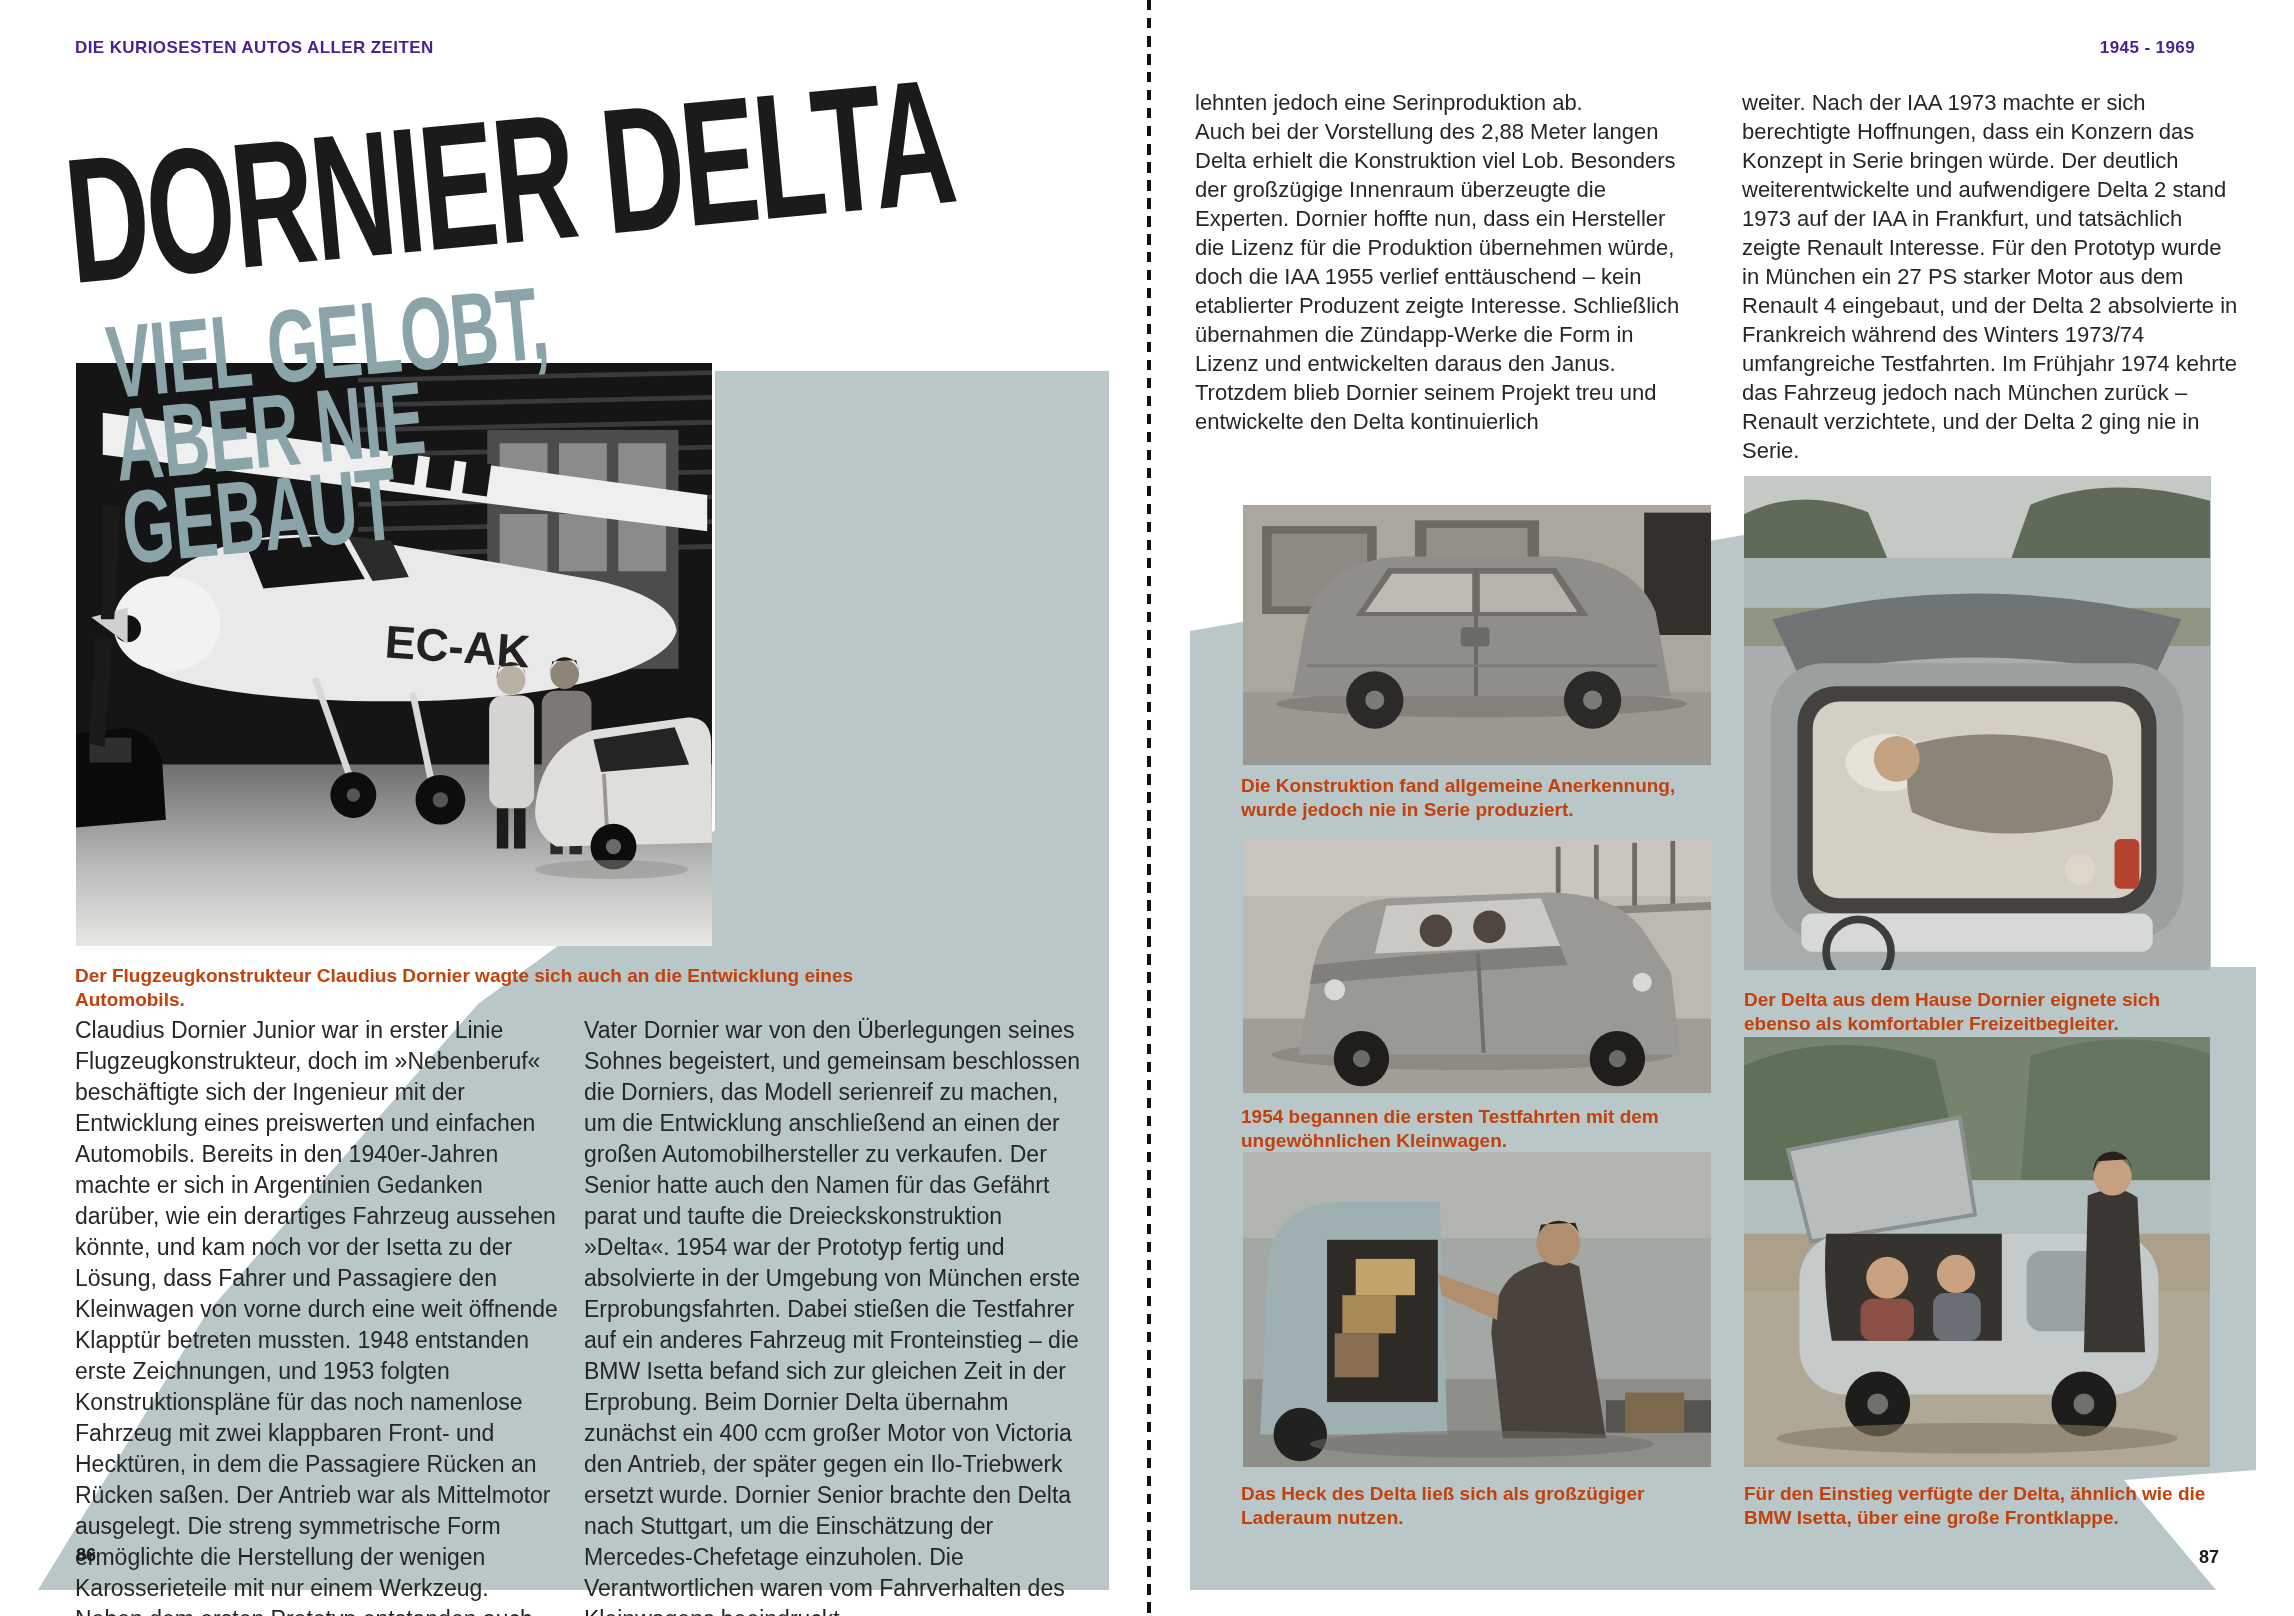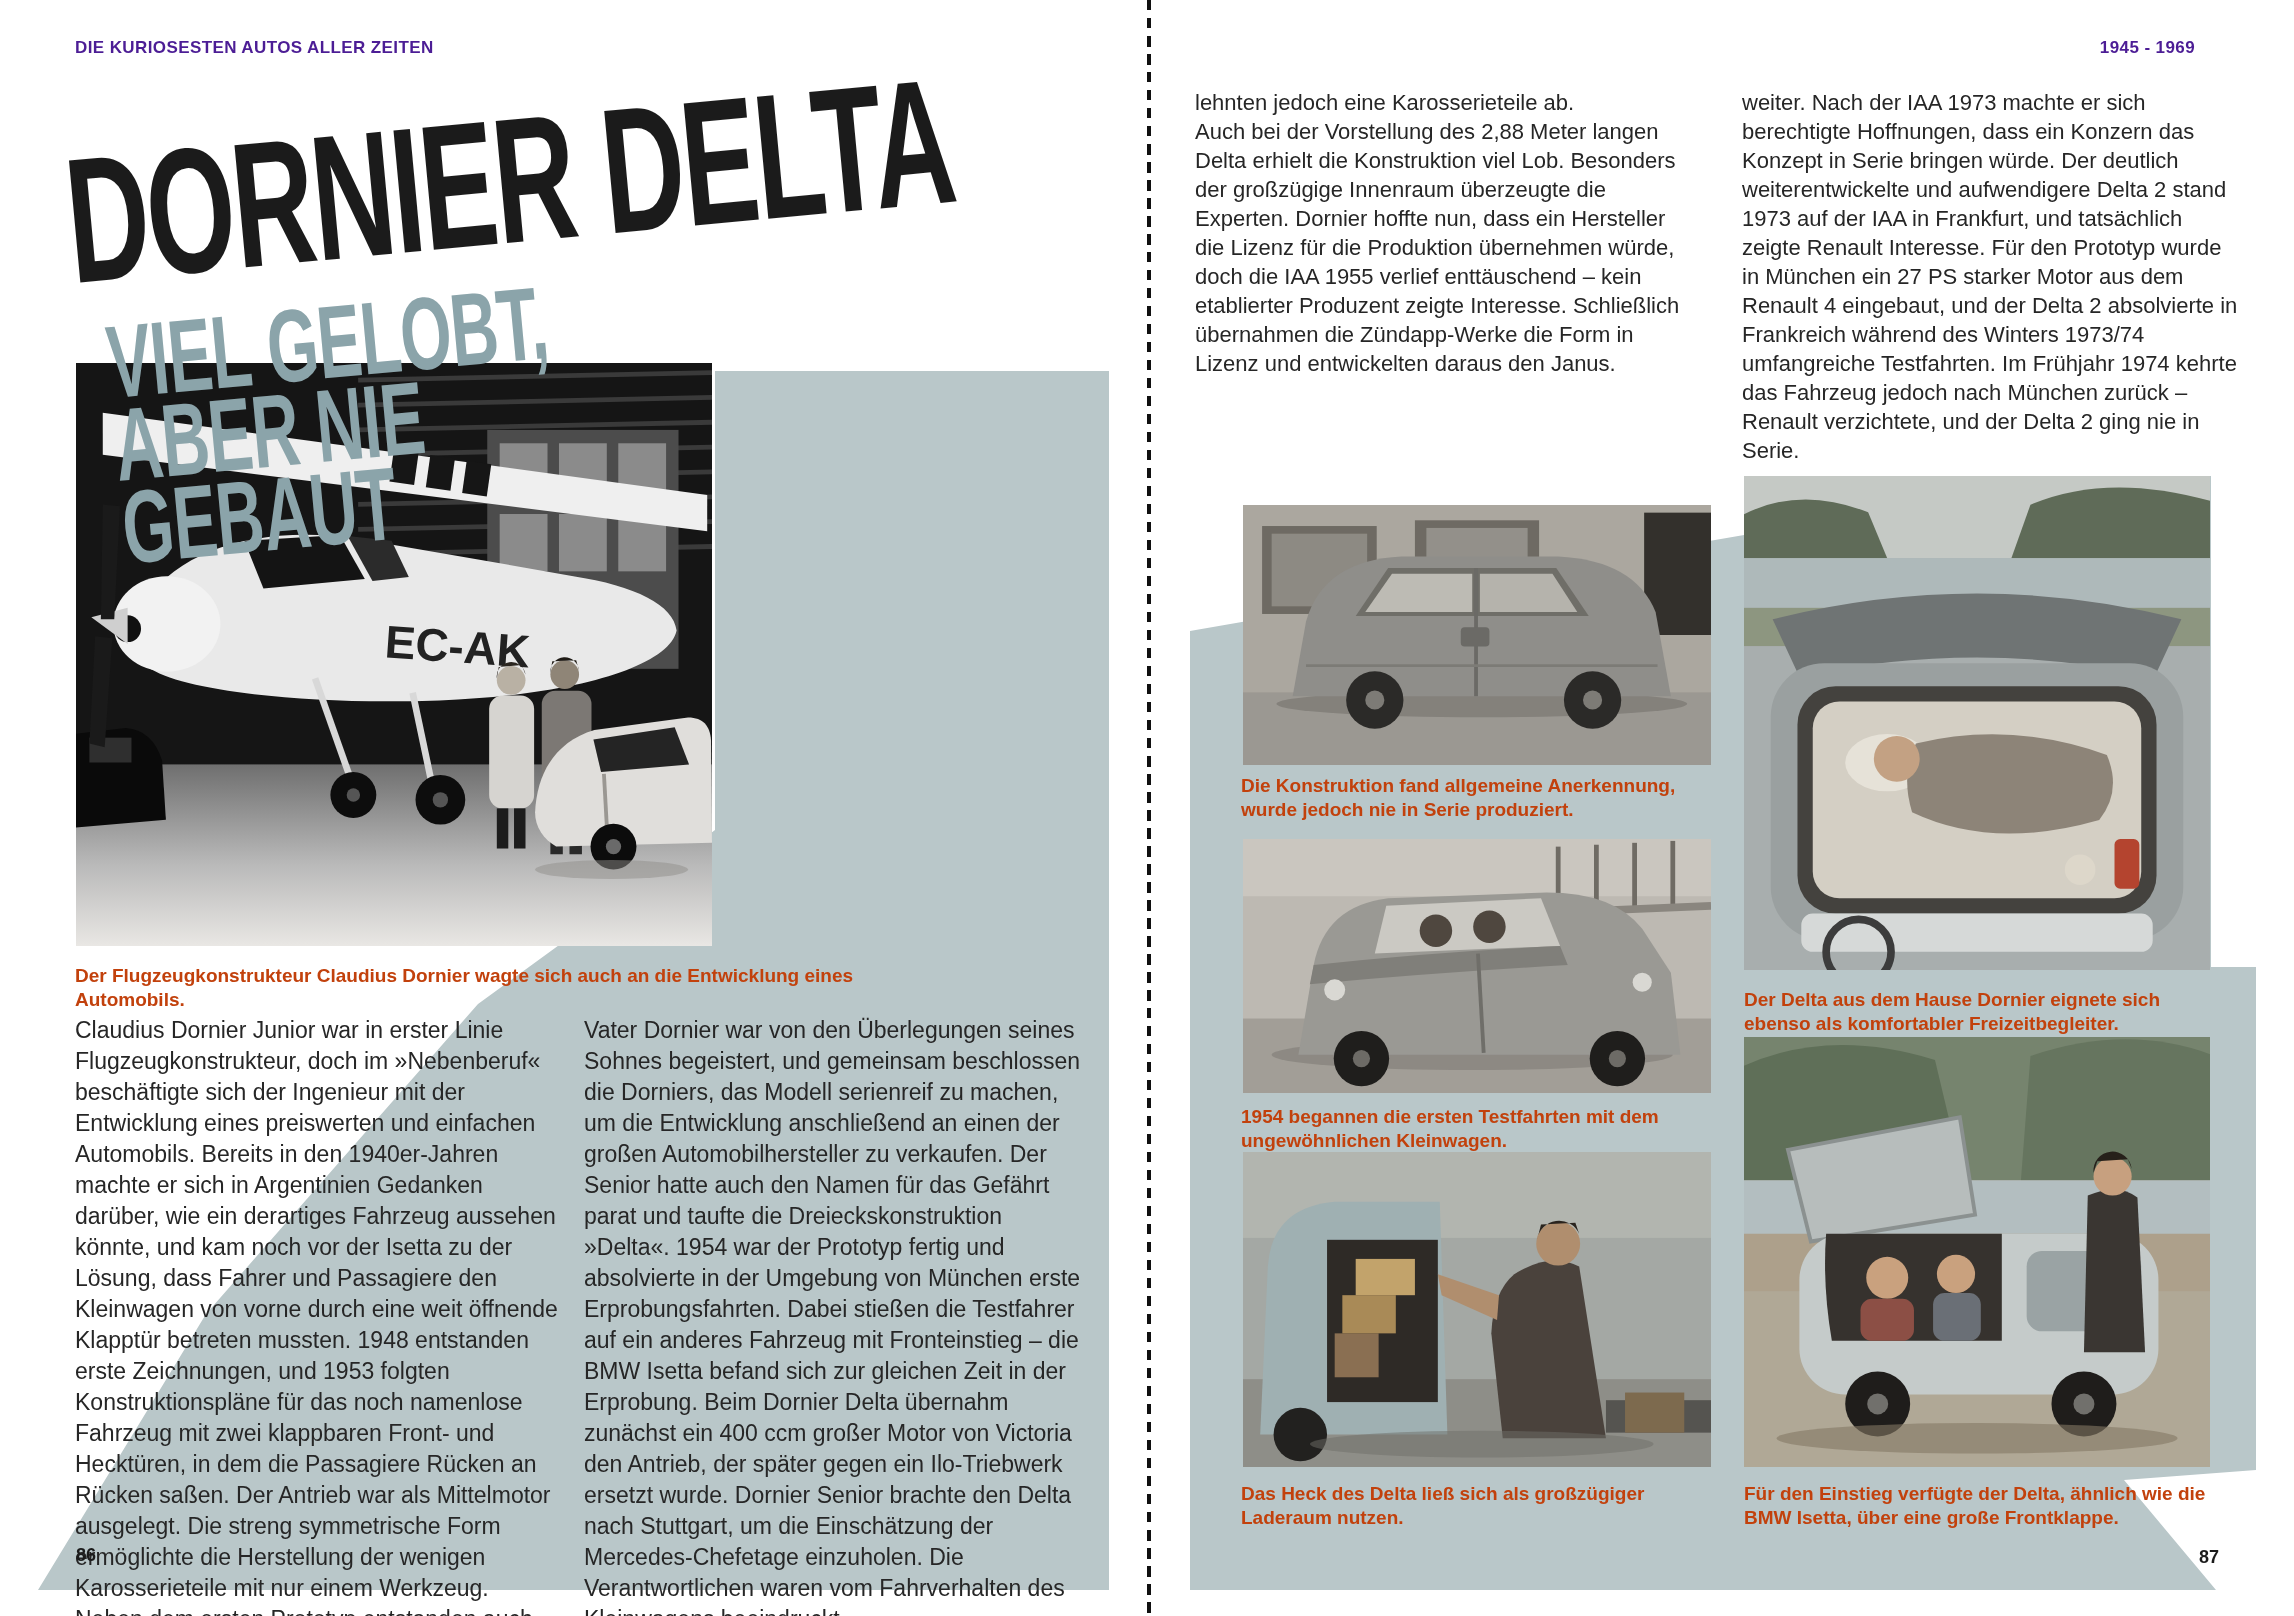--- a/index.html
+++ b/index.html
@@ -195,22 +195,23 @@
     <ellipse cx="560" cy="530" rx="80" ry="10" fill="#8f8d89" opacity=".5"></ellipse>
   </svg>
 </div>
 
 <div class="abs caption cap-main">Der Flugzeugkonstrukteur Claudius Dornier wagte sich auch an die Entwicklung eines Automobils.</div>
 <div class="abs bodycol col-l1">Claudius Dornier Junior war in erster Linie Flugzeugkonstrukteur, doch im »Nebenberuf« beschäftigte sich der Ingenieur mit der Entwicklung eines preiswerten und einfachen Automobils. Bereits in den 1940er-Jahren machte er sich in Argentinien Gedanken darüber, wie ein derartiges Fahrzeug aussehen könnte, und kam noch vor der Isetta zu der Lösung, dass Fahrer und Passagiere den Kleinwagen von vorne durch eine weit öffnende Klapptür betreten mussten. 1948 entstanden erste Zeichnungen, und 1953 folgten Konstruktionspläne für das noch namenlose Fahrzeug mit zwei klappbaren Front- und Hecktüren, in dem die Passagiere Rücken an Rücken saßen. Der Antrieb war als Mittelmotor ausgelegt. Die streng symmetrische Form ermöglichte die Herstellung der wenigen Karosserieteile mit nur einem Werkzeug. Neben dem ersten Prototyp entstanden auch Zeichnungen für weitere Modellvarianten.</div>
 <div class="abs bodycol col-l2">Vater Dornier war von den Überlegungen seines Sohnes begeistert, und gemeinsam beschlossen die Dorniers, das Modell serienreif zu machen, um die Entwicklung anschließend an einen der großen Automobilhersteller zu verkaufen. Der Senior hatte auch den Namen für das Gefährt parat und taufte die Dreieckskonstruktion »Delta«. 1954 war der Prototyp fertig und absolvierte in der Umgebung von München erste Erprobungsfahrten. Dabei stießen die Testfahrer auf ein anderes Fahrzeug mit Fronteinstieg – die BMW Isetta befand sich zur gleichen Zeit in der Erprobung. Beim Dornier Delta übernahm zunächst ein 400 ccm großer Motor von Victoria den Antrieb, der später gegen ein Ilo-Triebwerk ersetzt wurde. Dornier Senior brachte den Delta nach Stuttgart, um die Einschätzung der Mercedes-Chefetage einzuholen. Die Verantwortlichen waren vom Fahrverhalten des Kleinwagens beeindruckt,</div>
 <div class="abs folio folio-left">86</div>
 
 <div class="abs bodycol-r col-r1">
-  <p>lehnten jedoch eine Karosserieteile ab.</p>
+  <p>lehnten jedoch eine Serinproduktion ab.</p>
   <p>Auch bei der Vorstellung des 2,88 Meter langen Delta erhielt die Konstruktion viel Lob. Besonders der großzügige Innenraum überzeugte die Experten. Dornier hoffte nun, dass ein Hersteller die Lizenz für die Produktion übernehmen würde, doch die IAA 1955 verlief enttäuschend – kein etablierter Produzent zeigte Interesse. Schließlich übernahmen die Zündapp-Werke die Form in Lizenz und entwickelten daraus den Janus.</p>
+  <p>Trotzdem blieb Dornier seinem Projekt treu und entwickelte den Delta kontinuierlich</p>
 </div>
 <div class="abs bodycol-r col-r2">weiter. Nach der IAA 1973 machte er sich berechtigte Hoffnungen, dass ein Konzern das Konzept in Serie bringen würde. Der deutlich weiterentwickelte und aufwendigere Delta 2 stand 1973 auf der IAA in Frankfurt, und tatsächlich zeigte Renault Interesse. Für den Prototyp wurde in München ein 27 PS starker Motor aus dem Renault 4 eingebaut, und der Delta 2 absolvierte in Frankreich während des Winters 1973/74 umfangreiche Testfahrten. Im Frühjahr 1974 kehrte das Fahrzeug jedoch nach München zurück – Renault verzichtete, und der Delta 2 ging nie in Serie.</div>
 
 <div class="abs photo photo-a">
   <svg viewBox="0 0 490 272" preserveAspectRatio="none">
     <rect width="490" height="272" fill="#aba79f"></rect>
     <rect x="20" y="22" width="120" height="92" fill="#6e6a63"></rect>
       <rect x="30" y="30" width="100" height="76" fill="#8d8a83"></rect>
     <rect x="180" y="16" width="130" height="98" fill="#6e6a63"></rect>
       <rect x="192" y="24" width="106" height="82" fill="#93908a"></rect>

